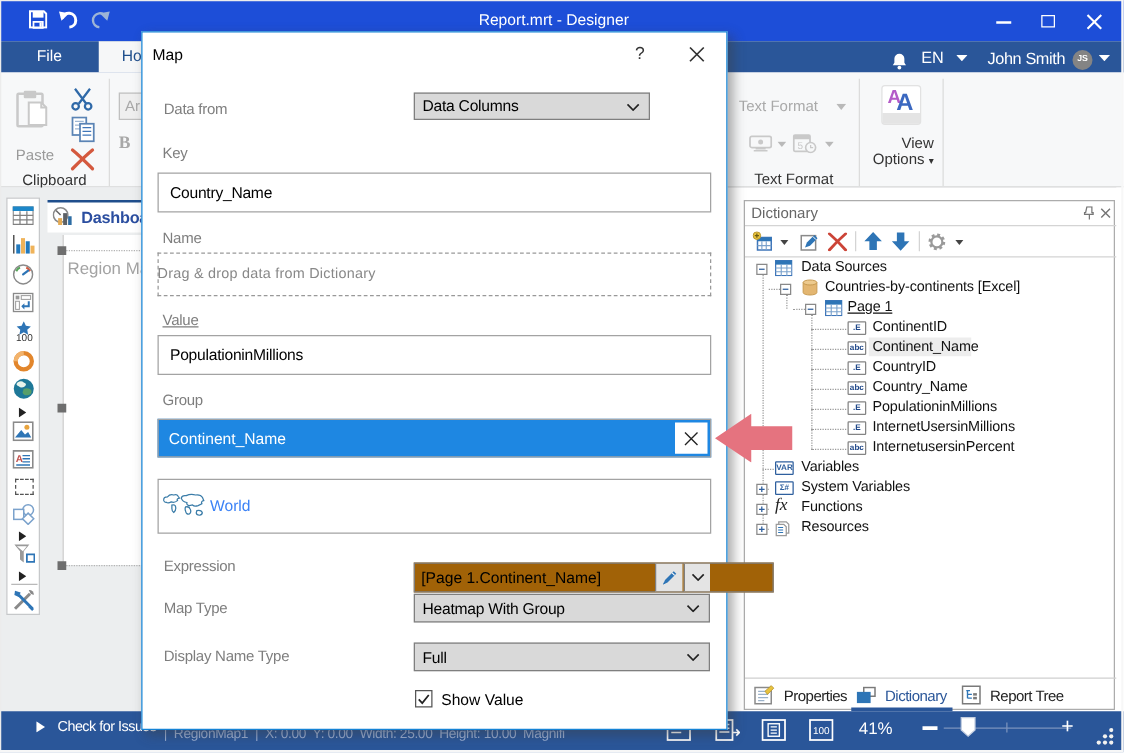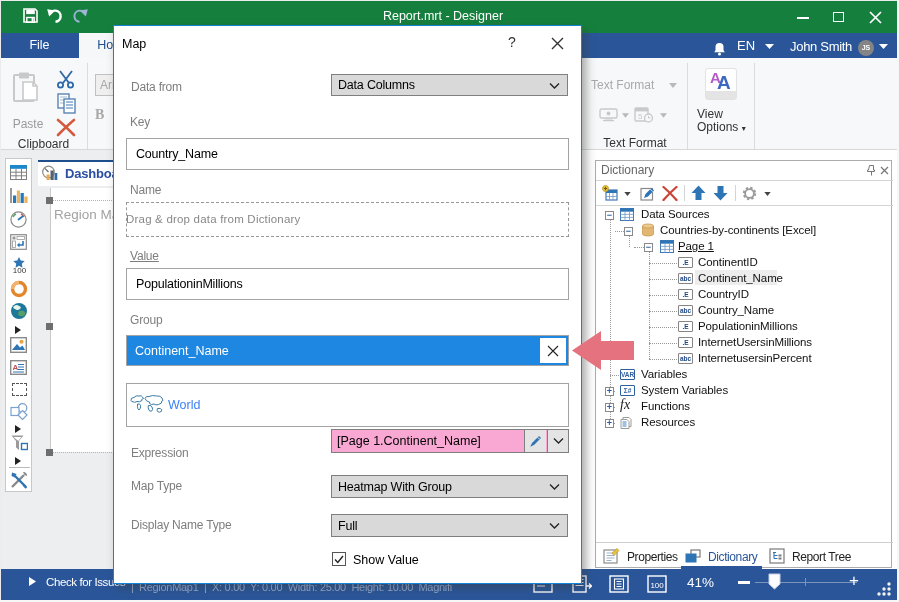--- a/index.html
+++ b/index.html
@@ -1,21 +1,21 @@
 <!DOCTYPE html>
 <html><head>
 <meta charset="utf-8">
 <style>
   * { margin:0; padding:0; box-sizing:border-box; }
   html,body { width:899px; height:602px; overflow:hidden; background:#fff; }
   body { font-family:"Liberation Sans", sans-serif; }
   .abs { position:absolute; }
   #win { position:relative; width:899px; height:602px; background:#fff; overflow:hidden; }
   
-  #titlebar { left:0; top:0; width:899px; height:33px; background:#15803d; }
+  #titlebar { left:0; top:0; width:899px; height:33px; background:#1d4ed8; }
   #tabstrip { left:0; top:33px; width:899px; height:25px; background:#2a5699; }
   #ribbon { left:0; top:58px; width:899px; height:92px; background:#f7f8f9; border-bottom:1px solid #d8d8d8; }
   #statusbar { left:0; top:569px; width:899px; height:33px; background:#2a5699; }
   .wtxt { color:#fff; }
   .dim { color:#99aed4; }
   
   #dialog { left:113px; top:25px; width:469px; height:559px; background:#fff; border:1px solid #1583d5; box-shadow:4px 4px 9px rgba(60,60,60,.45); z-index:40; }
   .dlabel { position:absolute; color:#7e7e7e; font-size:12px; letter-spacing:-0.2px; }
   .dinput { position:absolute; background:#fff; border:1px solid #a3a3a3; font-size:12.5px; letter-spacing:-0.2px; color:#000; }
   .dcombo { position:absolute; background:#d9d9d9; border:1px solid #7f7f7f; font-size:12.5px; letter-spacing:-0.2px; color:#000; }
@@ -143,21 +143,21 @@
     <svg class="abs" style="left:660px;top:55px" width="7" height="5" viewBox="0 0 8 5">
         <path d="M0 0 h8 l-4 5 z" fill="#b9b9b9"></path>
       </svg>
     <div class="abs" style="left:575px;top:78px;width:120px;text-align:center;font-size:12px;color:#333;">Text Format</div>
     <div class="abs" style="left:687px;top:5px;width:1px;height:86px;background:#dcdcdc;"></div>
     
     <div class="abs" style="left:705px;top:10px;width:32px;height:32px;border:1px solid #e2e2e2;border-radius:3px;background:linear-gradient(#fff 72%,#e4e4e4 72%);"></div>
     <text></text>
     <div class="abs" style="left:710px;top:11px;font-size:15px;font-weight:bold;color:#b45bc8;">A</div>
     <div class="abs" style="left:717px;top:14px;font-size:19px;font-weight:bold;color:#3b68c0;">A</div>
-    <div class="abs" style="left:697px;top:50px;width:50px;text-align:left;font-size:12px;color:#333;line-height:13px;">View<br>Options <span style="font-size:8px;">▾</span></div>
+    <div class="abs" style="left:697px;top:50px;width:50px;text-align:right;font-size:12px;color:#333;line-height:13px;">View<br>Options <span style="font-size:8px;">▾</span></div>
     <div class="abs" style="left:754px;top:5px;width:1px;height:86px;background:#dcdcdc;"></div>
   </div>
   <div class="abs" style="left:0;top:150px;width:582px;height:419px;background:#eceeef;"></div>
   <div id="workspace">
 
     <div class="abs" style="left:38px;top:160px;width:156px;height:26px;background:#fff;border-top:2px solid #1f4e8c;z-index:4;"></div>
     <svg class="abs" style="left:42px;top:165px;z-index:4" width="17" height="16" viewBox="0 0 17 16">
       <circle cx="6.5" cy="7" r="5.8" fill="#fff" stroke="#8a8a8a" stroke-width="1.2"></circle>
       <path d="M6.5 7 L2.8 3.4" stroke="#666" stroke-width="1.2"></path>
       <rect x="4.5" y="9.5" width="3.2" height="5.5" fill="#e4ab55"></rect>
@@ -462,21 +462,21 @@
         </g>
     </svg>
   </div>
   <div id="dialog" class="abs">
     <div class="abs" style="left:8px;top:11px;font-size:12.5px;color:#000;">Map</div>
     <div class="abs" style="left:394px;top:8px;font-size:14px;color:#333;">?</div>
     <svg class="abs" style="left:437px;top:11px" width="13" height="13" viewBox="0 0 13 13">
         <path d="M1 1 L12 12 M12 1 L1 12" stroke="#333" stroke-width="1.4"></path>
       </svg>
     <div class="dlabel" style="left:17px;top:54px;">Data from</div>
-    <div class="dcombo" style="left:217px;top:48px;width:237px;height:22px;padding:3px 0 0 6px;">Data Columns<svg class="chev" width="11" height="6" viewBox="0 0 11 6">
+    <div class="dcombo" style="left:217px;top:48px;width:189px;height:22px;padding:3px 0 0 6px;">Data Columns<svg class="chev" width="11" height="6" viewBox="0 0 11 6">
           <path d="M1 0.5 L5.5 5 L10 0.5" stroke="#222" stroke-width="1.3" fill="none"></path>
         </svg></div>
     <div class="dlabel" style="left:16px;top:89px;">Key</div>
     <div class="dinput" style="left:12px;top:112px;width:443px;height:32px;padding:8px 0 0 9px;">Country_Name</div>
     <div class="dlabel" style="left:16px;top:157px;">Name</div>
     <div class="abs" style="left:12px;top:176px;width:443px;height:35px;border:1px dashed #999;"></div>
     <div class="abs" style="left:12px;top:187px;width:443px;font-size:11.5px;color:#888;letter-spacing:0.2px;">Drag &amp; drop data from Dictionary</div>
     <div class="dlabel" style="left:16px;top:223px;text-decoration:underline;">Value</div>
     <div class="dinput" style="left:12px;top:242px;width:443px;height:32px;padding:8px 0 0 9px;">PopulationinMillions</div>
     <div class="dlabel" style="left:16px;top:287px;">Group</div>
@@ -494,21 +494,21 @@
           <path d="M1 6.5 Q0.5 3.5 4 3.5 Q6 1 9 2 Q11.5 1 12.5 3 L13.5 4.5 Q11 5 12 6.5 Q9.5 8.5 7 7.5 Q4.5 9 3 7.8 Q1.5 8 1 6.5 z"></path>
           <path d="M7.5 10 Q10 9.3 10.5 11.5 Q11 14.5 9 16 Q7.5 15 7.5 12.7 z"></path>
           <path d="M15 4.5 Q15.5 2 19 2.5 Q22.5 0.8 26.5 2 Q30.5 1.5 32 4 L33 6.5 Q30.5 7 31.5 9 L28.5 10.5 Q25.5 11.5 24 10 L21.5 10.5 Q19 10 19.5 8 Q16 7.5 15 4.5 z"></path>
           <path d="M18.5 11.5 Q21.5 11 22 13 Q23.5 15.5 21.5 17.2 Q19 17.7 18.5 15 Q17.7 13 18.5 11.5 z"></path>
           <path d="M27.5 14.5 Q30.8 13.8 31.8 15.8 Q32 17.8 29.5 18.2 Q27 18 27 16.2 z"></path>
         </g>
       </svg>
       <div class="abs" style="left:41px;top:14px;font-size:12.5px;color:#3b82f6;">World</div>
     </div>
     <div class="dlabel" style="left:17px;top:420px;">Expression</div>
-    <div class="abs" style="left:217px;top:403px;width:238px;height:24px;border:1px solid #7f7f7f;background:#f9a8d4;">
+    <div class="abs" style="left:217px;top:424px;width:288px;height:24px;border:1px solid #7f7f7f;background:#a16207;">
       <div class="abs" style="left:5px;top:4px;font-size:12.5px;color:#000;">[Page 1.Continent_Name]</div>
       <div class="abs" style="left:192px;top:0;width:22px;height:22px;background:#e4e4e4;border-left:1px solid #7f7f7f;">
         <svg class="abs" style="left:4px;top:4px" width="14" height="14" viewBox="0 0 14 14">
           <path d="M1.5 12.5 L3 9 L10 2 L12 4 L5 11 z" fill="#2e75b6"></path>
           <path d="M1.5 12.5 L3.2 11.8 L2.2 10.8 z" fill="#2e75b6"></path>
           <path d="M8.7 3.3 L10.7 5.3" stroke="#fff" stroke-width="0.9"></path>
         </svg>
       </div>
       <div class="abs" style="left:215px;top:0;width:21px;height:22px;background:#e4e4e4;border-left:1px solid #7f7f7f;">
         <svg class="abs" style="left:5px;top:8px" width="11" height="6" viewBox="0 0 11 6">

